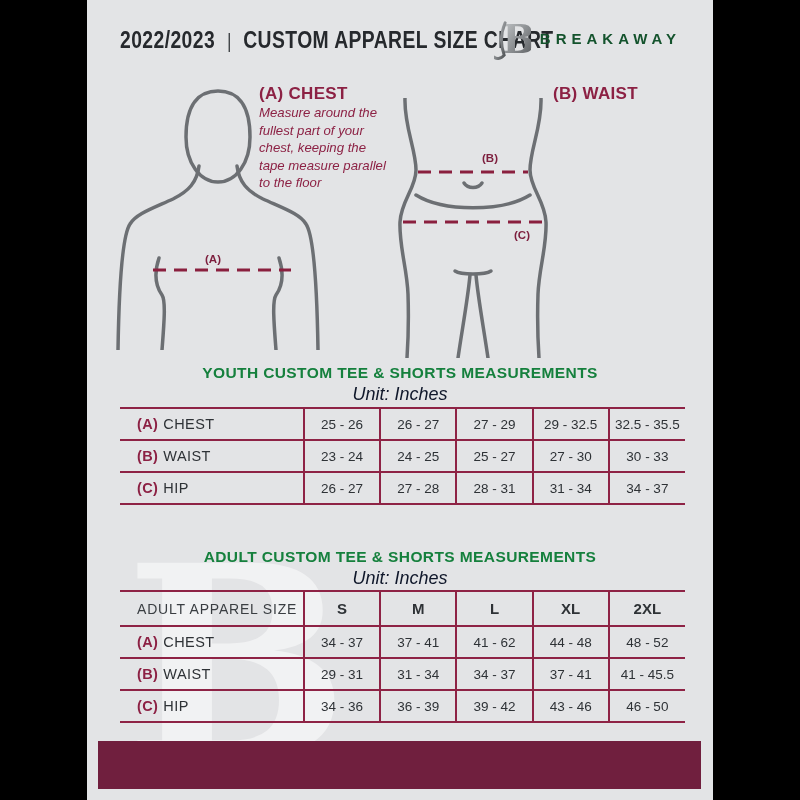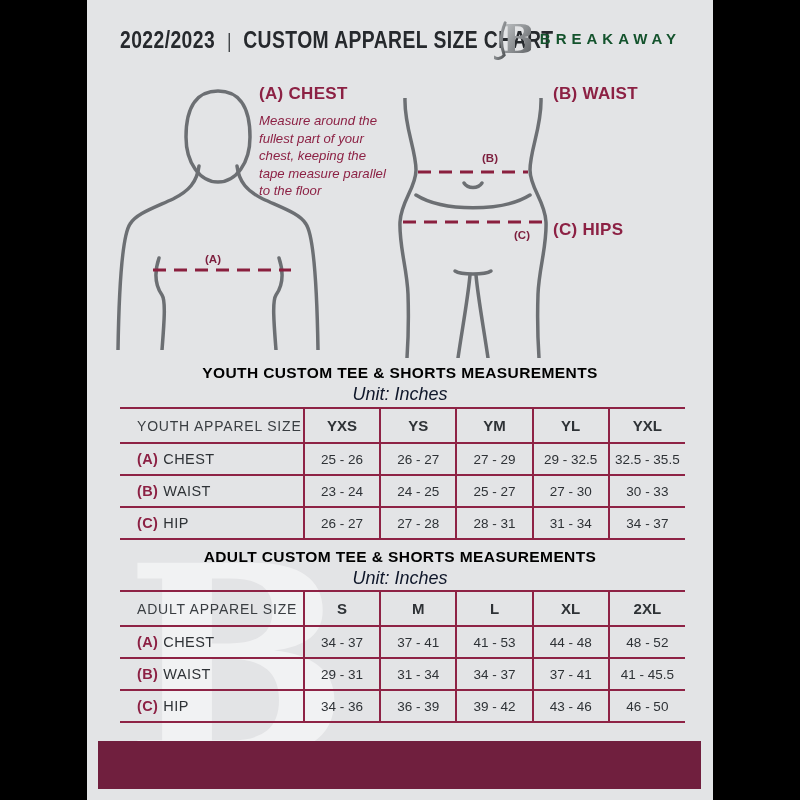--- a/index.html
+++ b/index.html
@@ -17,31 +17,31 @@
   .masthead .divider { font-size:21px; font-weight:normal; color:#44474b; padding:0 2px; }
   .brand { position:absolute; right:32px; top:16px; display:flex; align-items:center; gap:9px; }
   .brand-name { font-weight:bold; font-size:15px; letter-spacing:5px; color:#14532d; }
 
   
   .guide-block { position:absolute; color:#8c2144; }
   .gb-chest { left:172px; top:84px; width:172px; }
   .gb-waist { left:466px; top:84px; width:162px; }
   .gb-hips  { left:466px; top:220px; width:168px; }
   .guide-heading { font-weight:bold; font-size:17px; letter-spacing:0.3px; }
-  .guide-body { margin-top:8px; font-style:italic; font-size:13.2px; line-height:1.33; white-space:pre-line; }
+  .guide-body { margin-top:0; font-style:italic; font-size:13.2px; line-height:1.33; white-space:pre-line; }
 
   .fig-torso { position:absolute; left:26px; top:82px; }
   .fig-lower { position:absolute; left:304px; top:98px; }
   .fig-stroke { fill:none; stroke:#6c6f73; stroke-width:3.5; stroke-linecap:round; }
   .dash-line  { stroke:#8a1f3e; stroke-width:3; stroke-dasharray:13 8; }
   .fig-label  { font-family:"Liberation Sans", sans-serif; font-size:11.5px; font-weight:bold; fill:#7d1f3e; }
 
   
   .section-title { position:absolute; left:0; width:100%; text-align:center; font-weight:bold;
-                   font-size:15.5px; letter-spacing:0.4px; color:#000000; }
+                   font-size:15.5px; letter-spacing:0.4px; color:#15803d; }
   .section-unit  { position:absolute; left:0; width:100%; text-align:center; font-style:italic;
                    font-size:18px; color:#0f172a; }
   .t1-title { top:364px; } .t1-unit { top:384px; } .t1-table { top:407px; }
   .t2-title { top:548px; } .t2-unit { top:568px; } .t2-table { top:590px; }
 
   .size-table { position:absolute; left:33px; width:565px; border-collapse:collapse; table-layout:fixed;
                 border-bottom:2px solid #8e2345; }
   .size-table tr { border-top:2px solid #8e2345; }
   .size-table td { border:0; height:30px; padding:0; text-align:center; font-size:13.5px; color:#2e3236; }
   .size-table td + td { border-left:2px solid #8e2345; }
@@ -111,43 +111,34 @@
     <div class="guide-body">Measure around the
 fullest part of your
 chest, keeping the
 tape measure parallel
 to the floor</div>
   </div>
   <div class="guide-block gb-waist">
     <div class="guide-heading">(B) WAIST</div>
   </div>
   <div class="guide-block gb-hips">
-    <div class="guide-heading">(C) HIPS</div>
   </div>
 
   <div class="section-title t1-title">YOUTH CUSTOM TEE &amp; SHORTS MEASUREMENTS</div>
   <div class="section-unit t1-unit">Unit: Inches</div>
   <table class="size-table t1-table">
     <colgroup>
         <col class="c-label">
         <col>
         <col>
         <col>
         <col>
         <col>
       </colgroup>
     <tbody>
-        <tr class="head">
-          <td class="col-label">YOUTH APPAREL SIZE</td>
-          <td class="col-size">YXS</td>
-          <td class="col-size">YS</td>
-          <td class="col-size">YM</td>
-          <td class="col-size">YL</td>
-          <td class="col-size">YXL</td>
-        </tr>
         <tr>
           <td class="row-label"><span class="pfx">(A)</span><span>CHEST</span></td>
           <td>25 - 26</td>
           <td>26 - 27</td>
           <td>27 - 29</td>
           <td>29 - 32.5</td>
           <td>32.5 - 35.5</td>
         </tr>
         <tr>
           <td class="row-label"><span class="pfx">(B)</span><span>WAIST</span></td>
@@ -185,21 +176,21 @@
           <td class="col-size">S</td>
           <td class="col-size">M</td>
           <td class="col-size">L</td>
           <td class="col-size">XL</td>
           <td class="col-size">2XL</td>
         </tr>
         <tr>
           <td class="row-label"><span class="pfx">(A)</span><span>CHEST</span></td>
           <td>34 - 37</td>
           <td>37 - 41</td>
-          <td>41 - 53</td>
+          <td>41 - 62</td>
           <td>44 - 48</td>
           <td>48 - 52</td>
         </tr>
         <tr>
           <td class="row-label"><span class="pfx">(B)</span><span>WAIST</span></td>
           <td>29 - 31</td>
           <td>31 - 34</td>
           <td>34 - 37</td>
           <td>37 - 41</td>
           <td>41 - 45.5</td>

